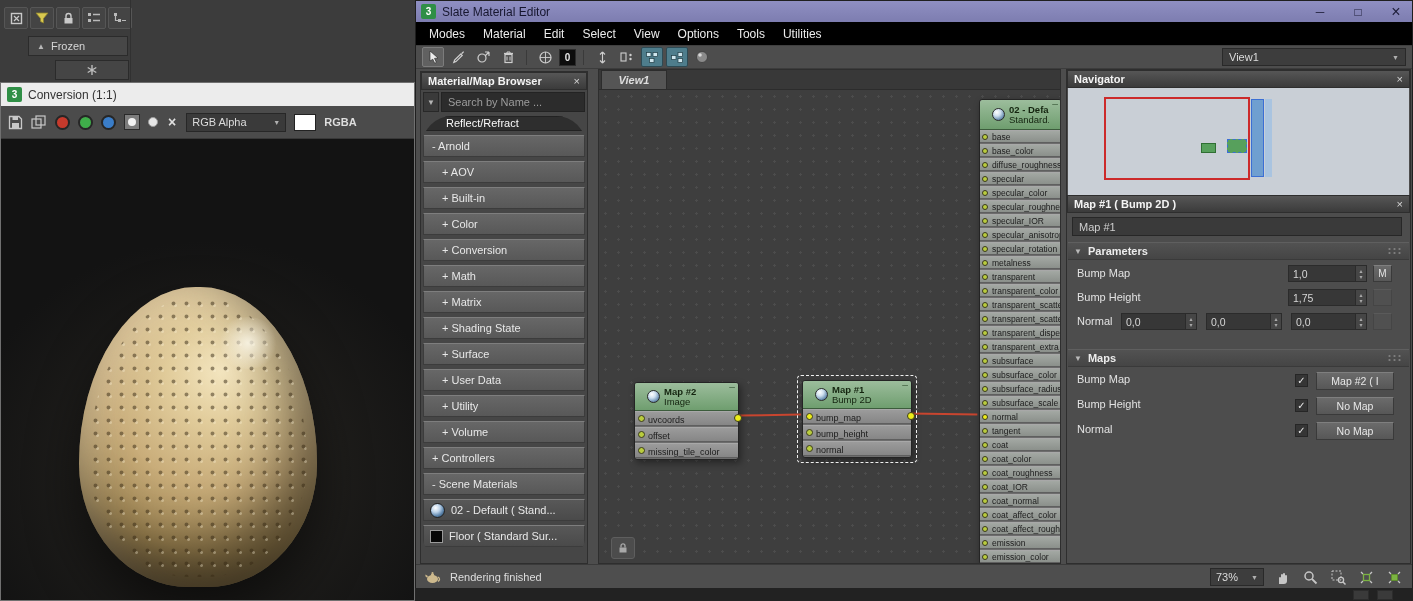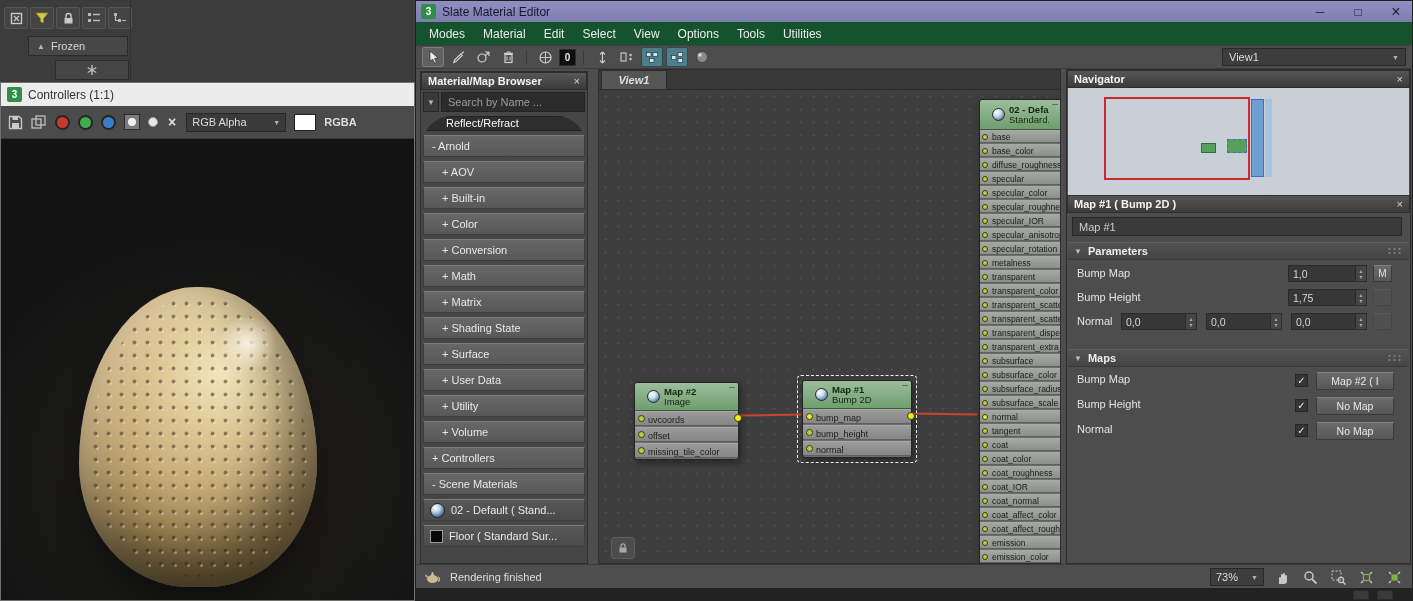--- a/index.html
+++ b/index.html
@@ -52,21 +52,21 @@
        background:radial-gradient(circle, rgba(255,252,240,.8), rgba(255,252,240,0) 70%);}
 
   
   .slate{position:absolute;left:415px;top:0;width:998px;height:588px;background:#4d4d4d;border:1px solid #1f1f1f;}
   .s-titlebar{position:absolute;left:0;top:0;right:0;height:21px;
       background:linear-gradient(var(--titlebar,#8f8fc2),#7d7db0);display:flex;align-items:center;gap:6px;padding-left:5px;}
   .s-title{font-size:12px;color:#16162e;}
   .win-sp{flex:1;}
   .winbtn{width:32px;height:21px;display:flex;align-items:center;justify-content:center;color:#1d1d38;font-size:12px;}
   .winbtn.close{font-size:16px;}
-  .s-menubar{position:absolute;left:0;top:21px;right:0;height:24px;background:#14532d;border-bottom:1px solid #404040;
+  .s-menubar{position:absolute;left:0;top:21px;right:0;height:24px;background:#000000;border-bottom:1px solid #404040;
       display:flex;align-items:center;padding-left:4px;}
   .menu-item{padding:2px 9px;font-size:12px;color:#ececec;}
   .s-toolbar{position:absolute;left:0;top:45px;right:0;height:23px;background:#4d4d4d;border-bottom:1px solid #3c3c3c;
       display:flex;align-items:center;gap:3px;padding:0 6px;}
   .tbtn{width:22px;height:20px;display:flex;align-items:center;justify-content:center;border:1px solid transparent;border-radius:2px;flex:none;}
   .tbtn.pressed{background:#616161;border-color:#7c7c7c;}
   .tbtn.blue{background:var(--toolbar-icon-blue,#4e7d8c);border-color:#2d4a54;}
   .tsep{width:1px;height:15px;background:#3a3a3a;margin:0 4px;flex:none;}
   .zero-box{width:17px;height:17px;background:#0d0d0d;border:1px solid #2c2c2c;color:#e8e8e8;font-size:10px;font-weight:bold;
       display:flex;align-items:center;justify-content:center;}
@@ -229,21 +229,21 @@
       <svg width="12" height="12" viewBox="0 0 12 12">
           <path d="M6 1 V11 M1.7 3.5 L10.3 8.5 M10.3 3.5 L1.7 8.5" stroke="#bdbdbd" stroke-width="1.4"></path>
         </svg>
     </div>
     <div class="mt-sep"></div>
   </div>
 
   <div class="ashade">
     <div class="as-title">
       <span class="logo">3</span>
-      <span class="as-title-text">Controllers (1:1)</span>
+      <span class="as-title-text">Conversion (1:1)</span>
     </div>
     <div class="as-toolbar">
       <svg width="15" height="15" viewBox="0 0 15 15">
           <path d="M1.5 1.5 H11 L13.5 4 V13.5 H1.5 Z" fill="none" stroke="#c9c9c9" stroke-width="1.3"></path>
           <rect x="4" y="8" width="7" height="5" fill="#c9c9c9"></rect>
           <rect x="4.5" y="1.5" width="5.5" height="3.5" fill="#c9c9c9"></rect>
         </svg>
       <svg width="16" height="15" viewBox="0 0 16 15">
           <rect x="1" y="4" width="9" height="9" fill="none" stroke="#c9c9c9" stroke-width="1.2"></rect>
           <rect x="5" y="1" width="9" height="9" fill="none" stroke="#c9c9c9" stroke-width="1.2"></rect>

